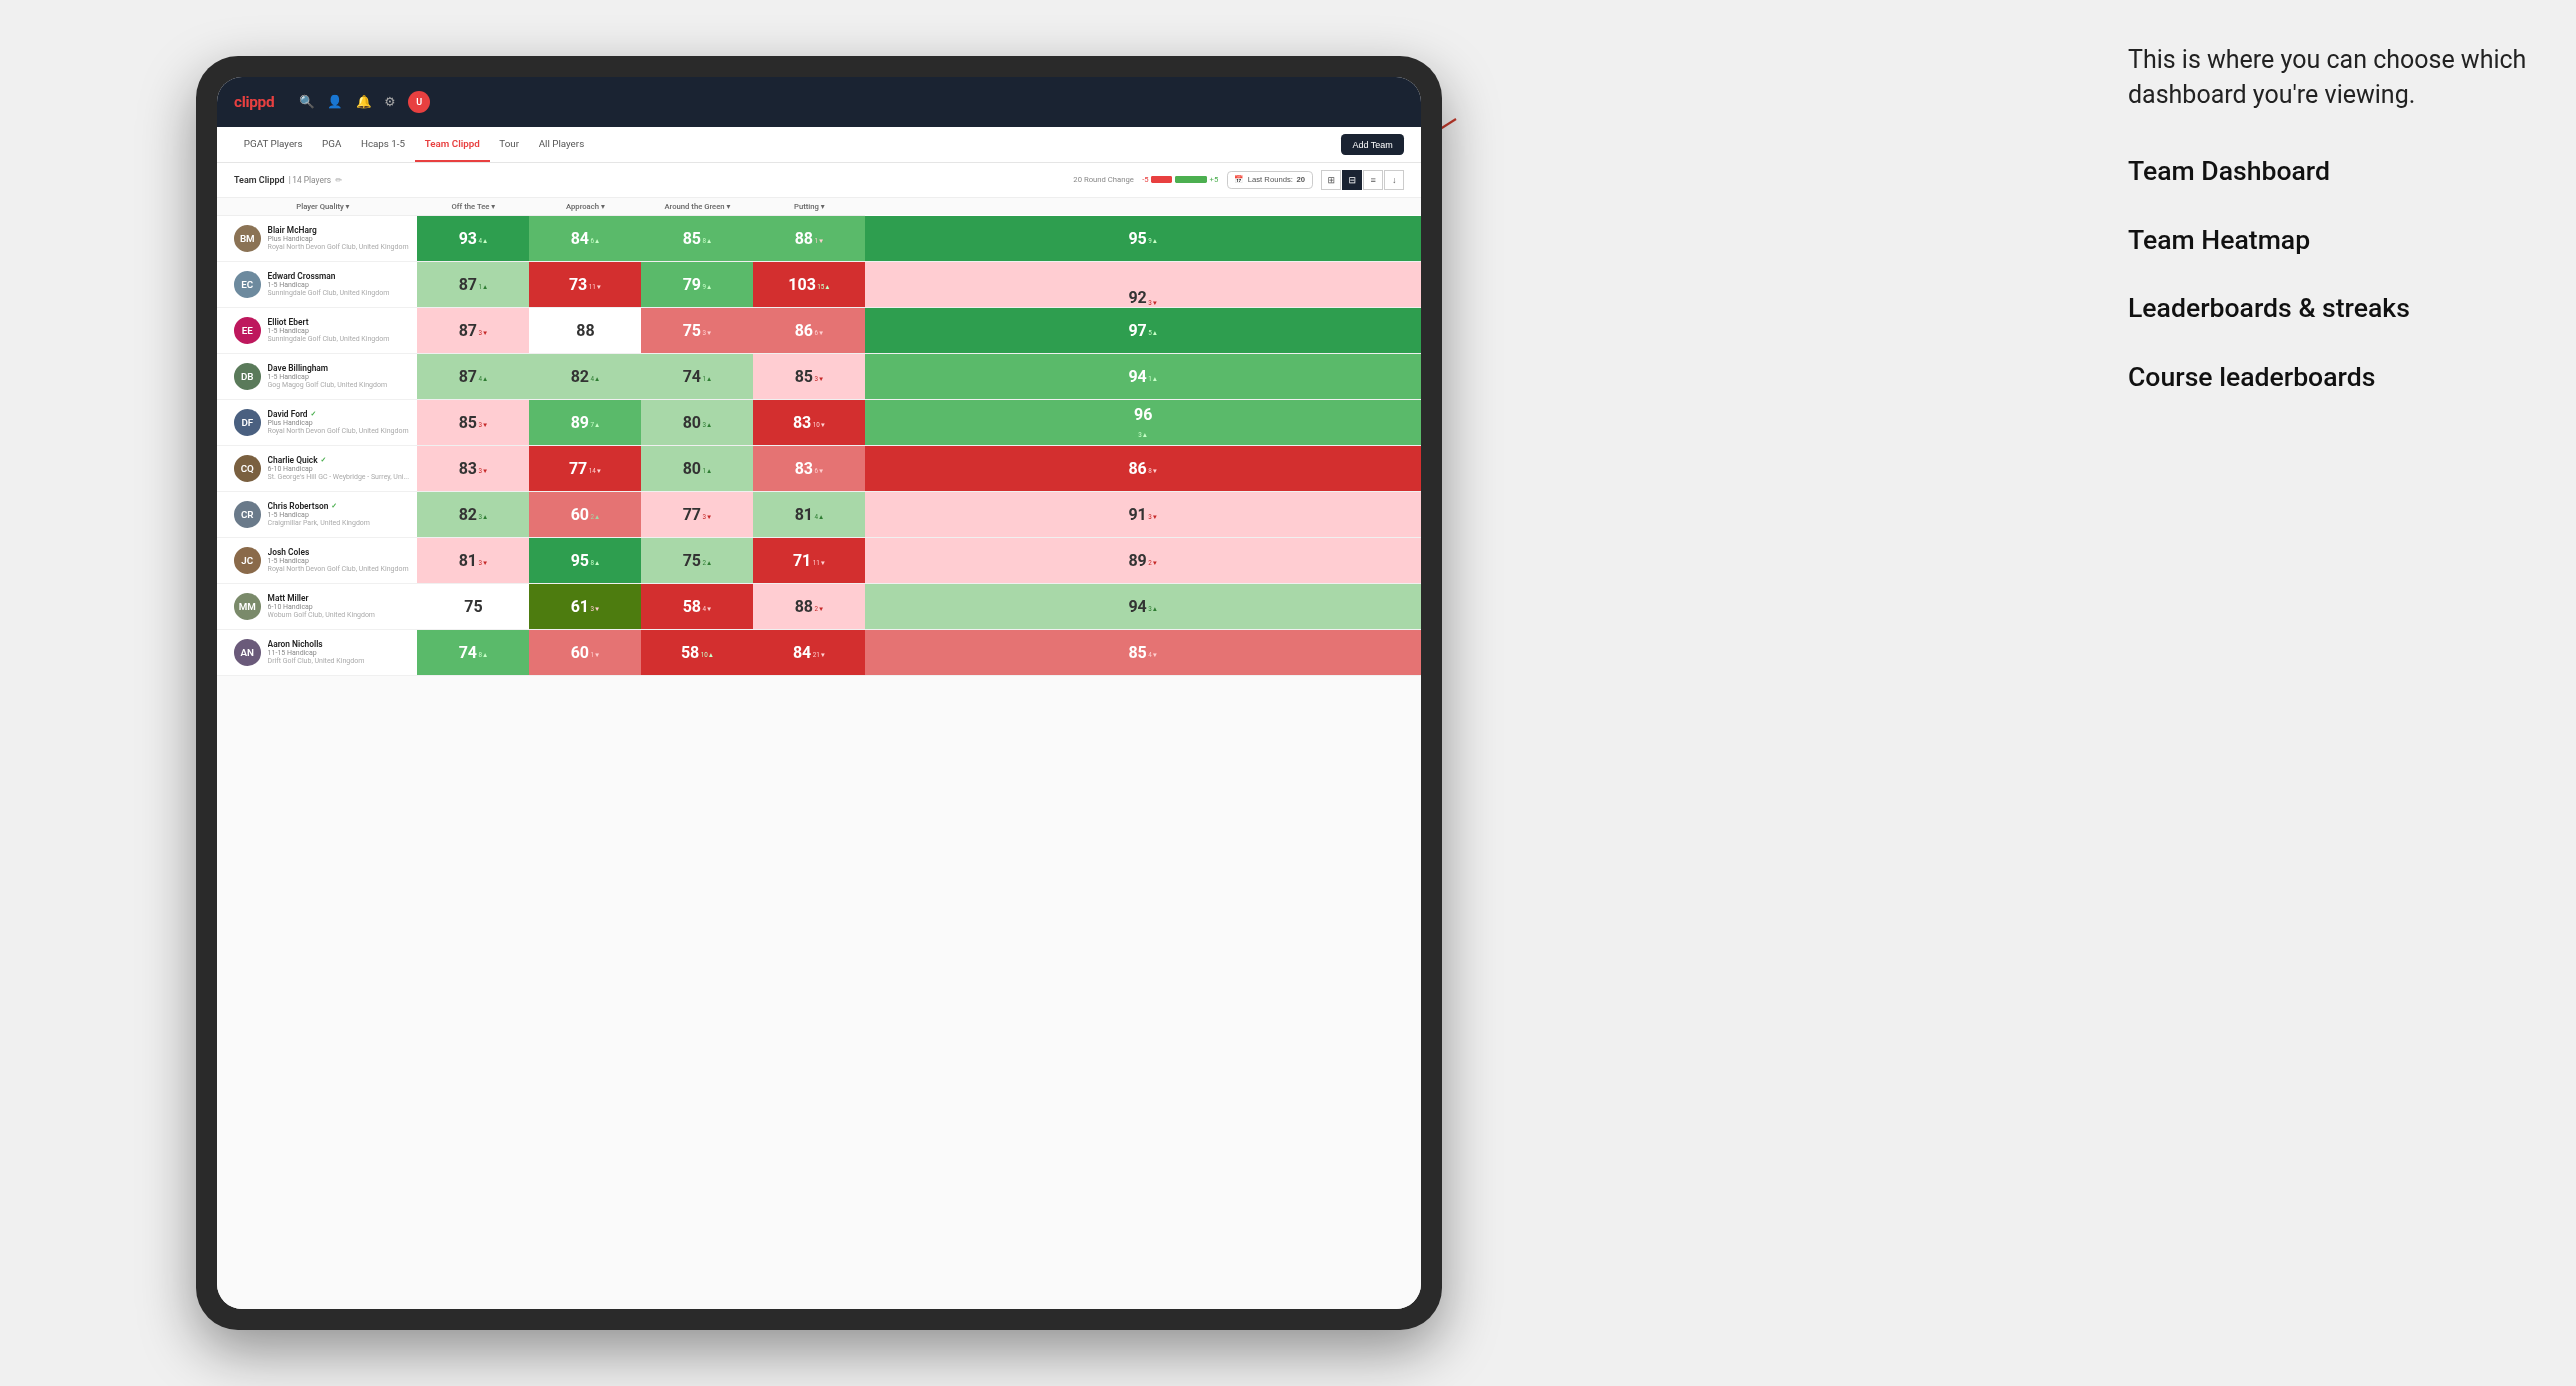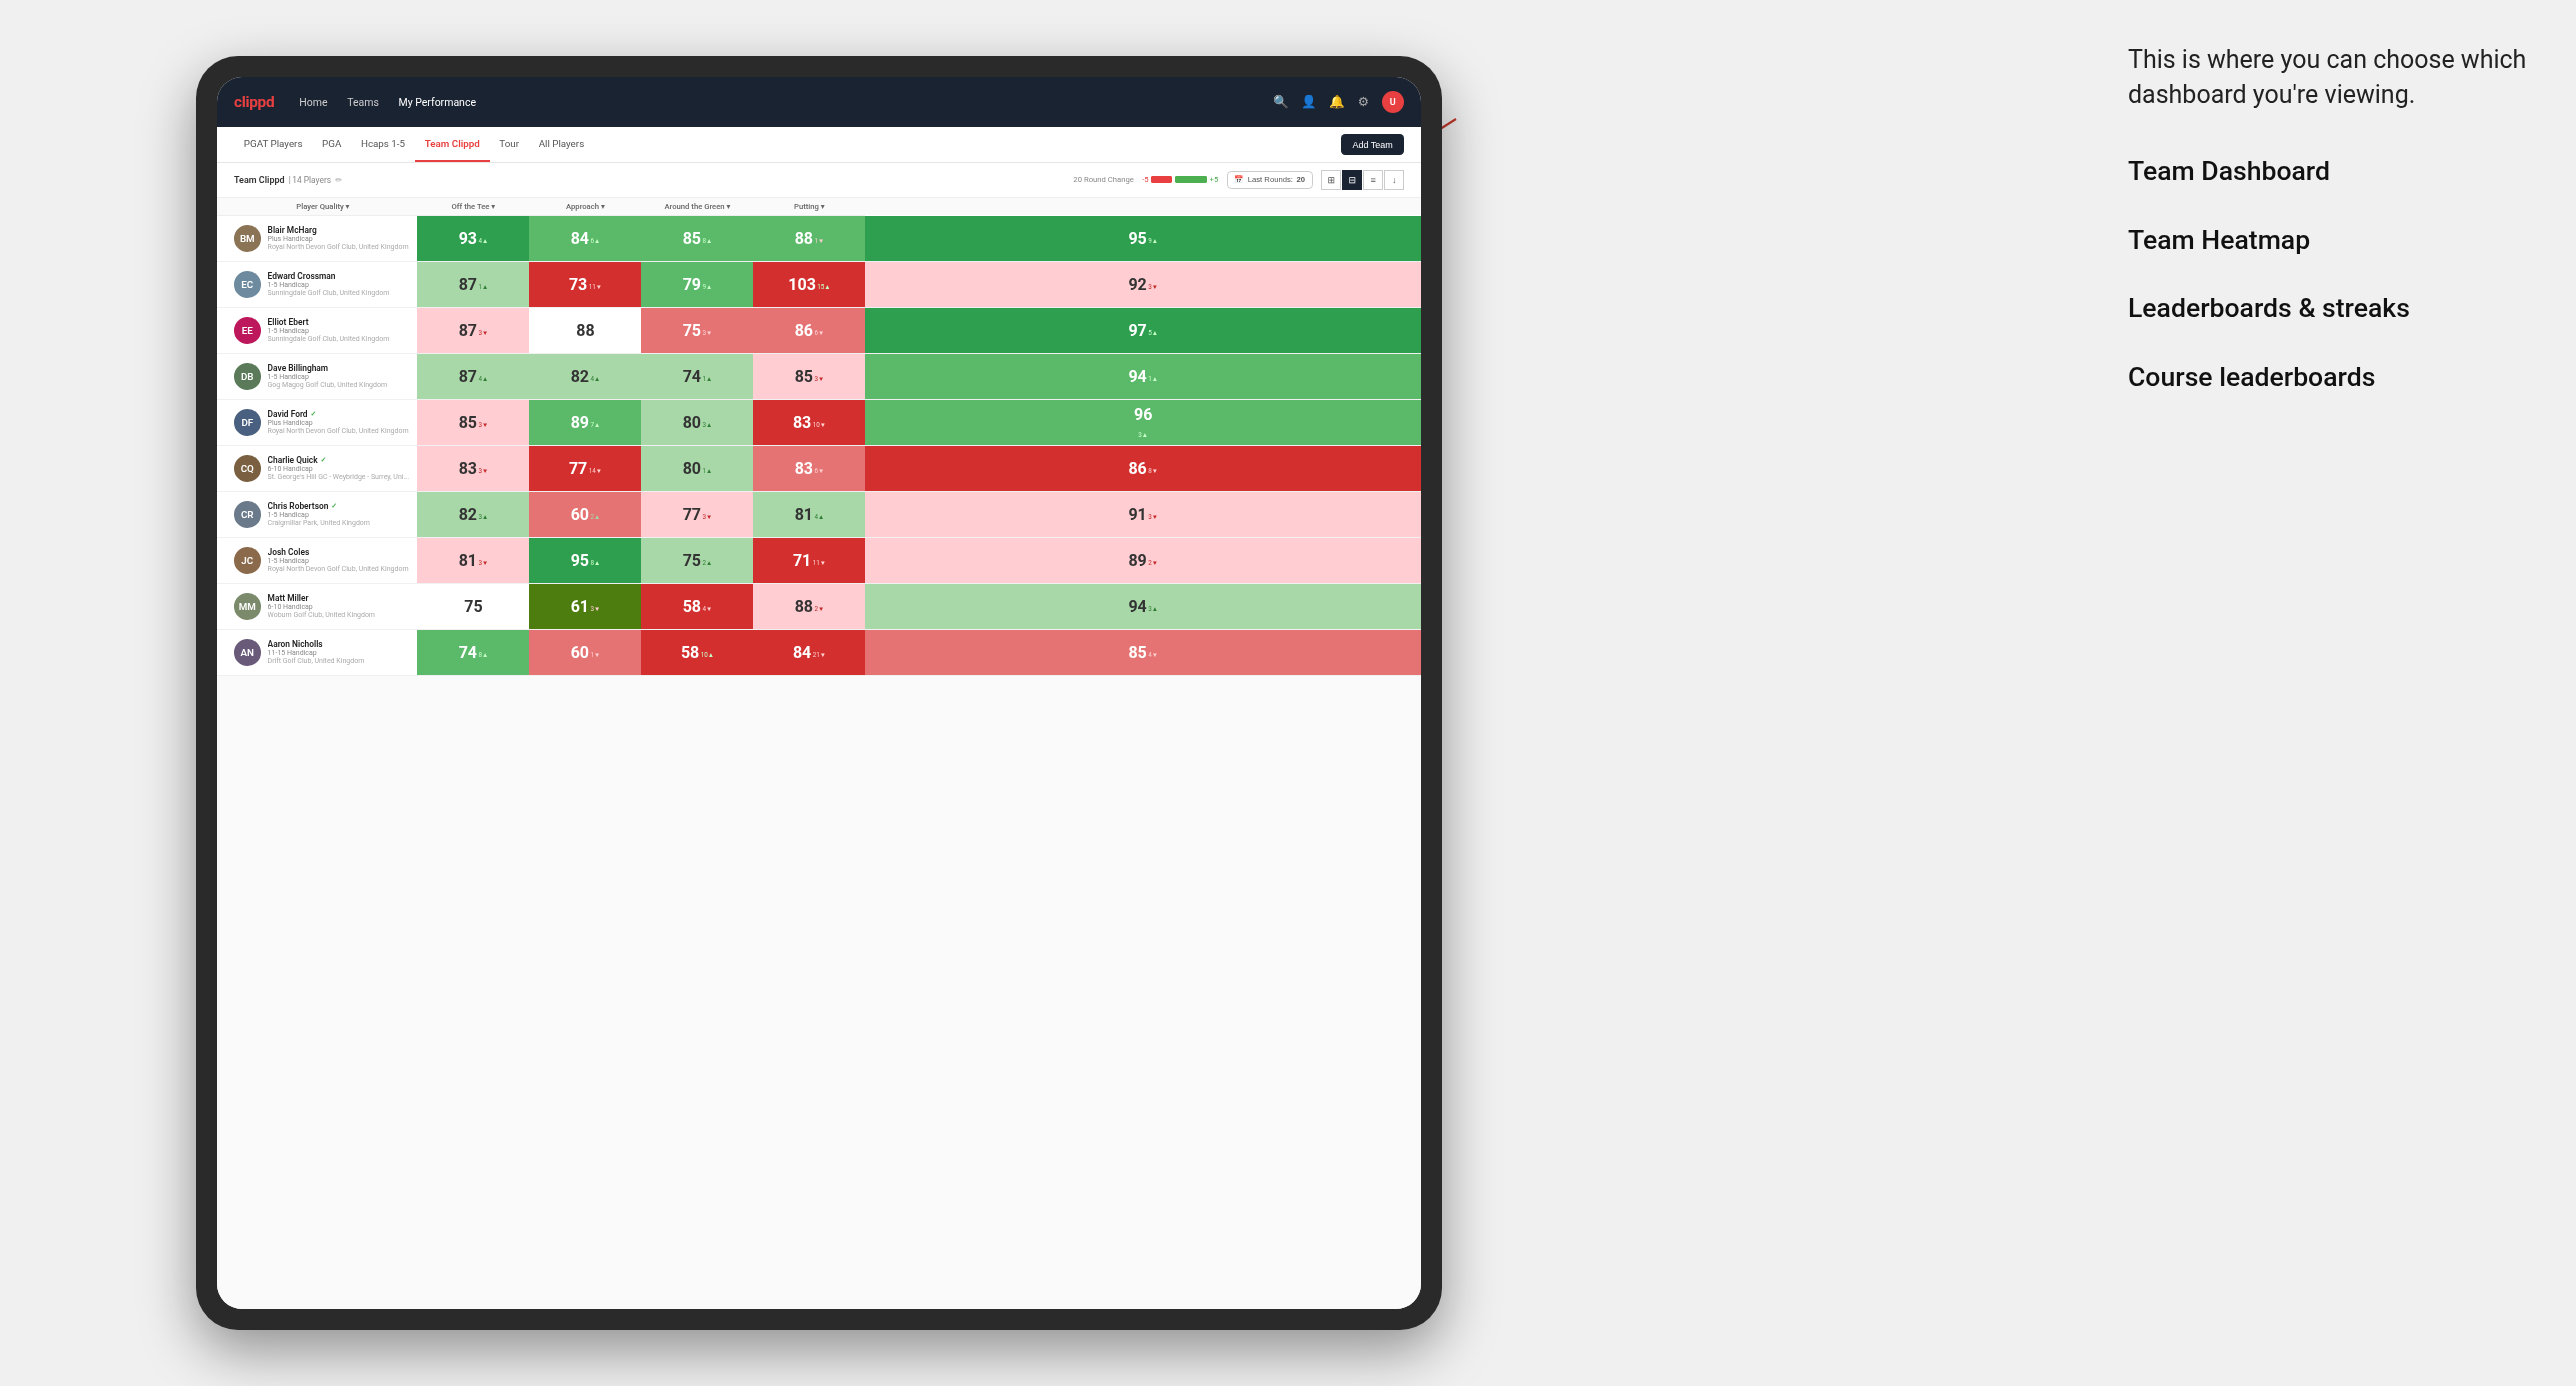--- a/index.html
+++ b/index.html
@@ -377,25 +377,20 @@
   </defs>
   <line x1="380" y1="10" x2="80" y2="200" stroke="#c0392b" stroke-width="3" marker-end="url(#arrowhead)"></line>
 </svg>
 
 <div class="tablet-frame">
   <div class="tablet-screen">
 
     <nav class="navbar">
       <div class="nav-logo">
         <span>clippd</span>
-      </div>
-      <div class="nav-links">
-        <span class="nav-link">Home</span>
-        <span class="nav-link">Teams</span>
-        <span class="nav-link active">My Performance</span>
       </div>
       <div class="nav-icons">
         <span class="nav-icon">🔍</span>
         <span class="nav-icon">👤</span>
         <span class="nav-icon">🔔</span>
         <span class="nav-icon">⚙</span>
         <div class="avatar-circle">U</div>
       </div>
     </nav>
 
@@ -549,21 +544,21 @@
     </td>
               <td class="score-cell">
       <div class="score-box" style="background:#d32f2f;">
         <span class="score-num" style="color:#fff;">103</span>
         <div class="score-change">
       <span style="font-size:6.3px;color:#c8ffc8;">15▲</span>
     </div>
       </div>
     </td>
               <td class="score-cell">
-      <div class="score-box" style="background:#ffcdd2;">
+      <div class="score-box" style="background:#ffcdd2;align-items:flex-end;">
         <span class="score-num" style="color:#333;">92</span>
         <div class="score-change">
       <span style="font-size:6.3px;color:#c62828;">3▼</span>
     </div>
       </div>
     </td>
             </tr>
             <tr class="player-row">
               <td>
     <div class="player-cell">

